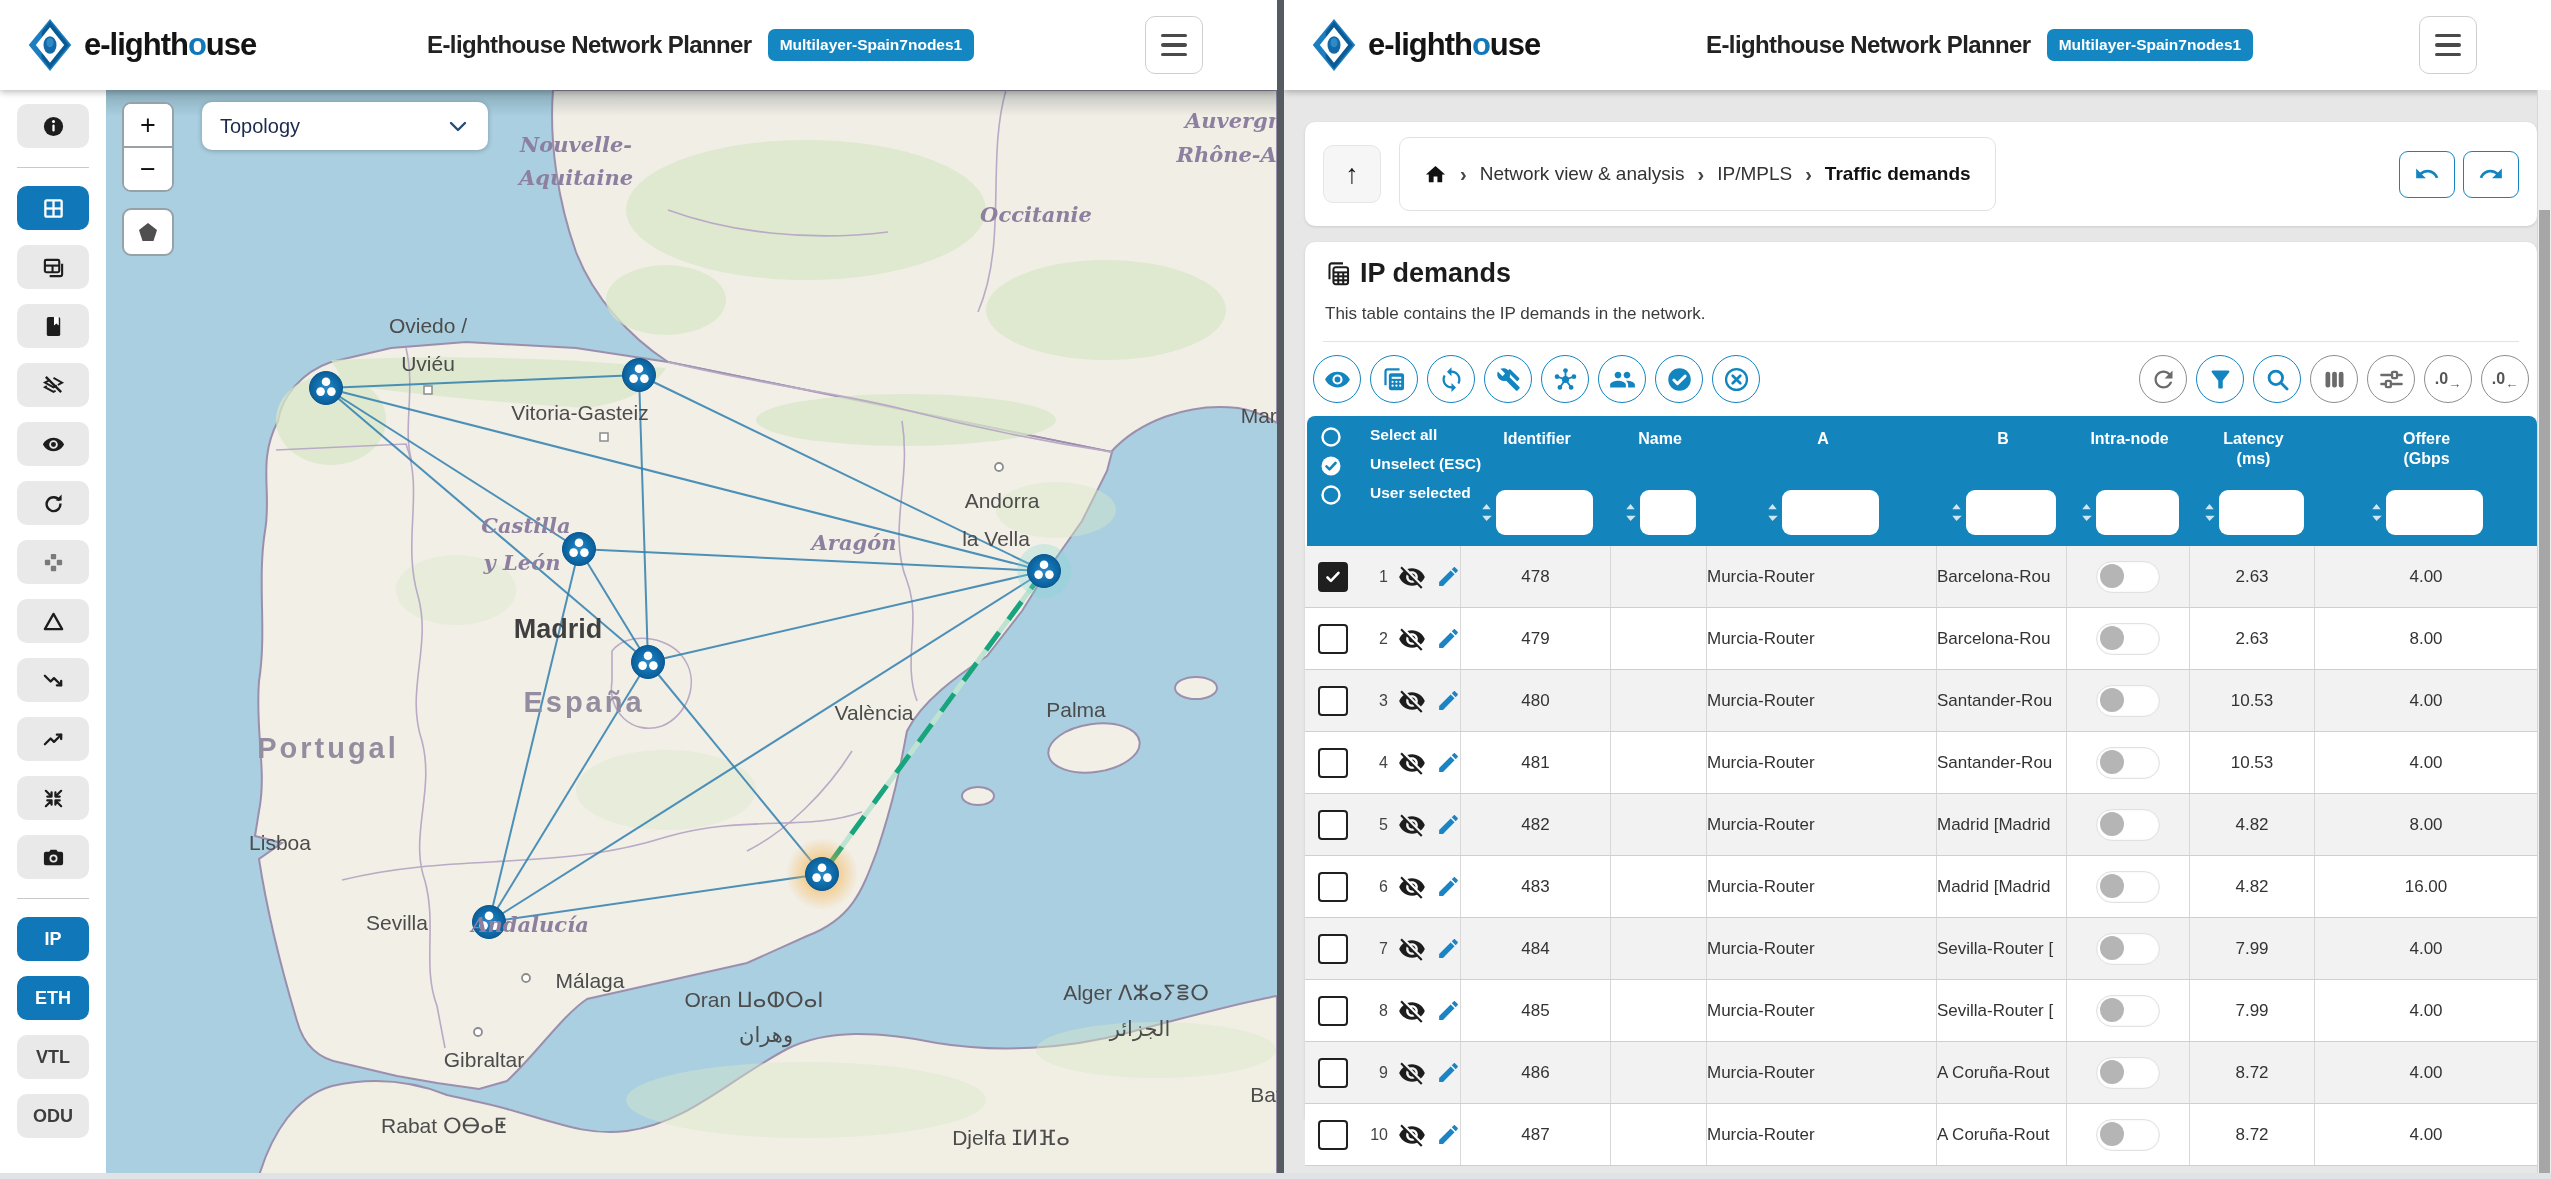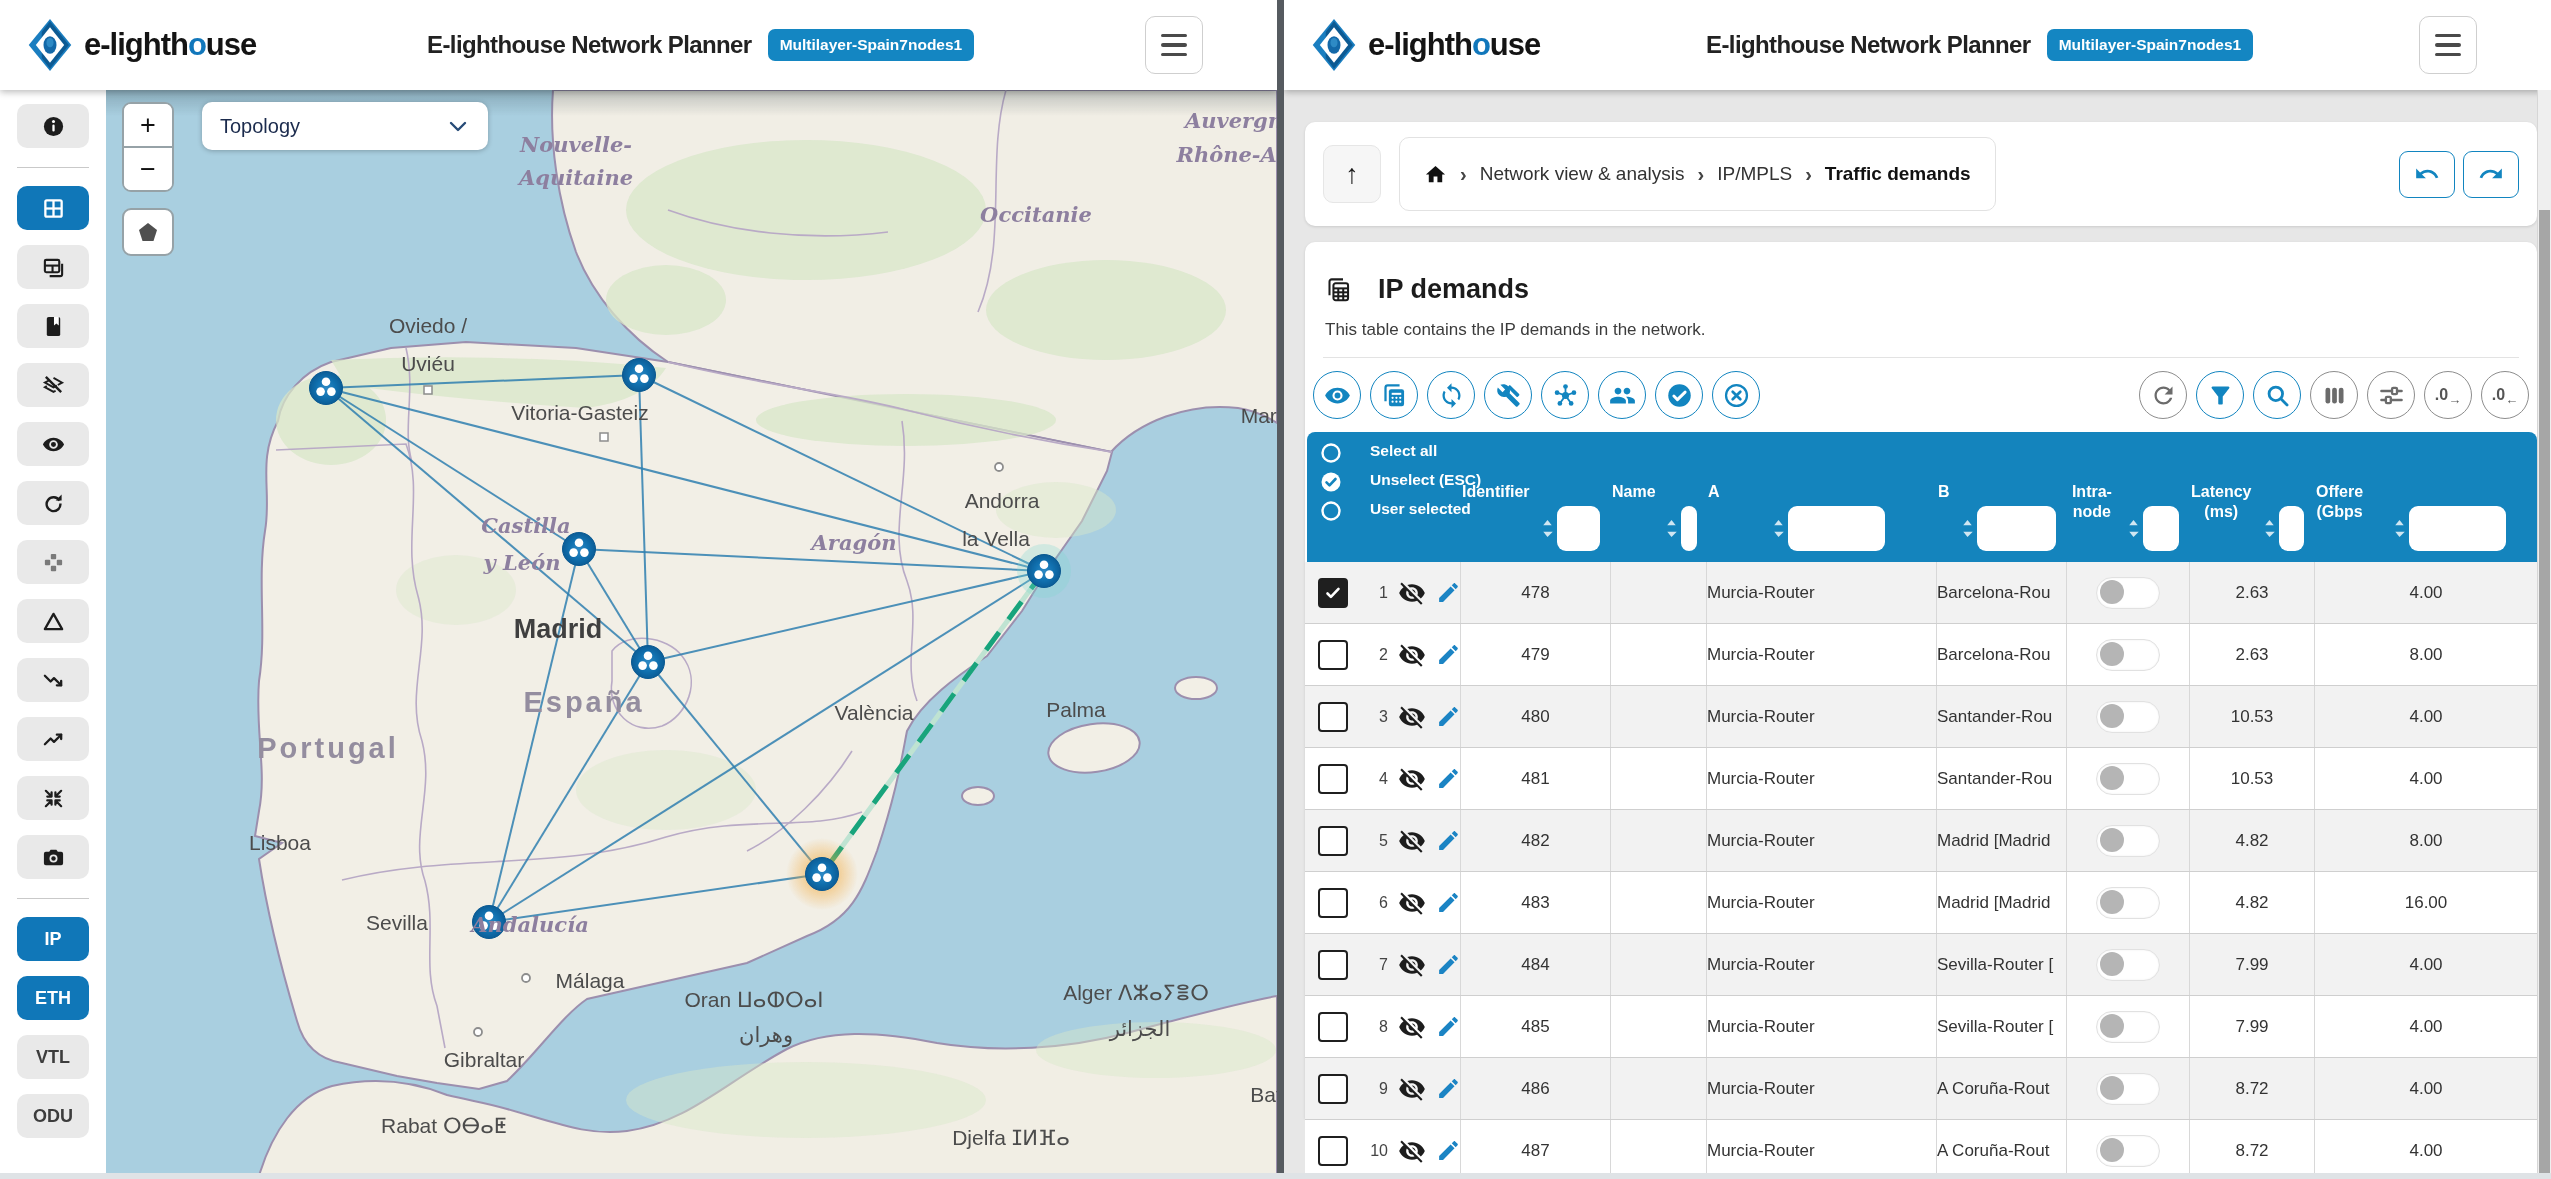--- a/index.html
+++ b/index.html
@@ -64,21 +64,21 @@
   .crumb-item{font-size:19px;color:#333;white-space:nowrap;cursor:pointer;}
   .crumb-item.last{font-weight:700;color:#111;}
   .crumb-sep{font-size:20px;color:#444;font-weight:600;}
   .crumb-spacer{flex:1;}
   .undo-redo{display:flex;gap:8px;}
   .ur-btn{width:56px;height:47px;border:1.7px solid #1285c0;border-radius:9px;background:#fff;color:#1285c0;
     display:flex;align-items:center;justify-content:center;cursor:pointer;}
   .ur-btn svg{width:26px;height:26px;}
 
   .main-card{margin-top:16px;height:860px;border-bottom-left-radius:0;border-bottom-right-radius:0;padding-top:16px;}
-  .sec-title{display:flex;align-items:center;gap:26px;padding-left:20px;margin-top:16px;}
+  .sec-title{display:flex;align-items:center;gap:8px;padding-left:20px;}
   .sec-title svg{width:27px;height:27px;}
   .sec-title .txt{font-size:27px;font-weight:700;color:#1c1c1c;}
   .sec-desc{font-size:17px;color:#3c3c3c;margin:15px 0 0 20px;}
   .sec-hr{height:1px;background:#e3e3e3;margin:17px 18px 0 18px;}
 
   .toolbar{display:flex;justify-content:space-between;align-items:center;padding:13px 8px 11px 8px;}
   .tb-group{display:flex;gap:9px;}
   .tb-btn{width:48px;height:48px;border-radius:50%;background:#fff;display:flex;align-items:center;justify-content:center;cursor:pointer;
     border:1.7px solid #1285c0;color:#1285c0;}
   .tb-btn svg{width:27px;height:27px;}
@@ -86,21 +86,21 @@
   .tb-btn .dec{font-size:16px;font-weight:700;color:#555;display:flex;align-items:center;}
   .tb-btn .dec-arr{font-size:13px;margin-top:9px;}
 
   
   .tgrid{display:grid;grid-template-columns:155px 150px 96px 230px 130px 123px 125px 1fr;}
   .thead{background:#1484bd;border-radius:8px 8px 0 0;height:130px;color:#fff;margin:2px 0 0 2px;}
   .th-sel{padding:10px 0 0 13px;display:flex;flex-direction:column;gap:7px;}
   .th-opt{display:flex;gap:28px;cursor:pointer;}
   .th-opt svg{width:22px;height:22px;flex:0 0 auto;}
   .th-opt .olbl{font-size:15.5px;font-weight:700;white-space:nowrap;}
-  .th-col{display:flex;flex-direction:row;align-items:center;}
+  .th-col{display:flex;flex-direction:column;}
   .th-label{margin-top:13px;font-size:16px;font-weight:700;text-align:center;line-height:1.25;height:44px;}
   .th-filter{margin-top:auto;margin-bottom:11px;display:flex;align-items:center;gap:4px;width:100%;justify-content:center;}
   .th-filter input{height:45px;width:calc(100% - 40px);max-width:97px;border:none;border-radius:9px;outline:none;background:#fff;
     font-size:16px;padding:0 8px;box-sizing:border-box;}
   .tbody .tr{height:61px;border-bottom:1px solid #cfcfcf;background:#fff;}
   .tbody .tr.odd{background:#f2f2f2;}
   .td{display:flex;align-items:center;justify-content:center;font-size:17px;color:#333;border-left:1px solid #d8d8d8;
     overflow:hidden;white-space:nowrap;}
   .td.first{border-left:none;justify-content:flex-start;padding-left:13px;gap:10px;}
   .td.left{justify-content:flex-start;}

